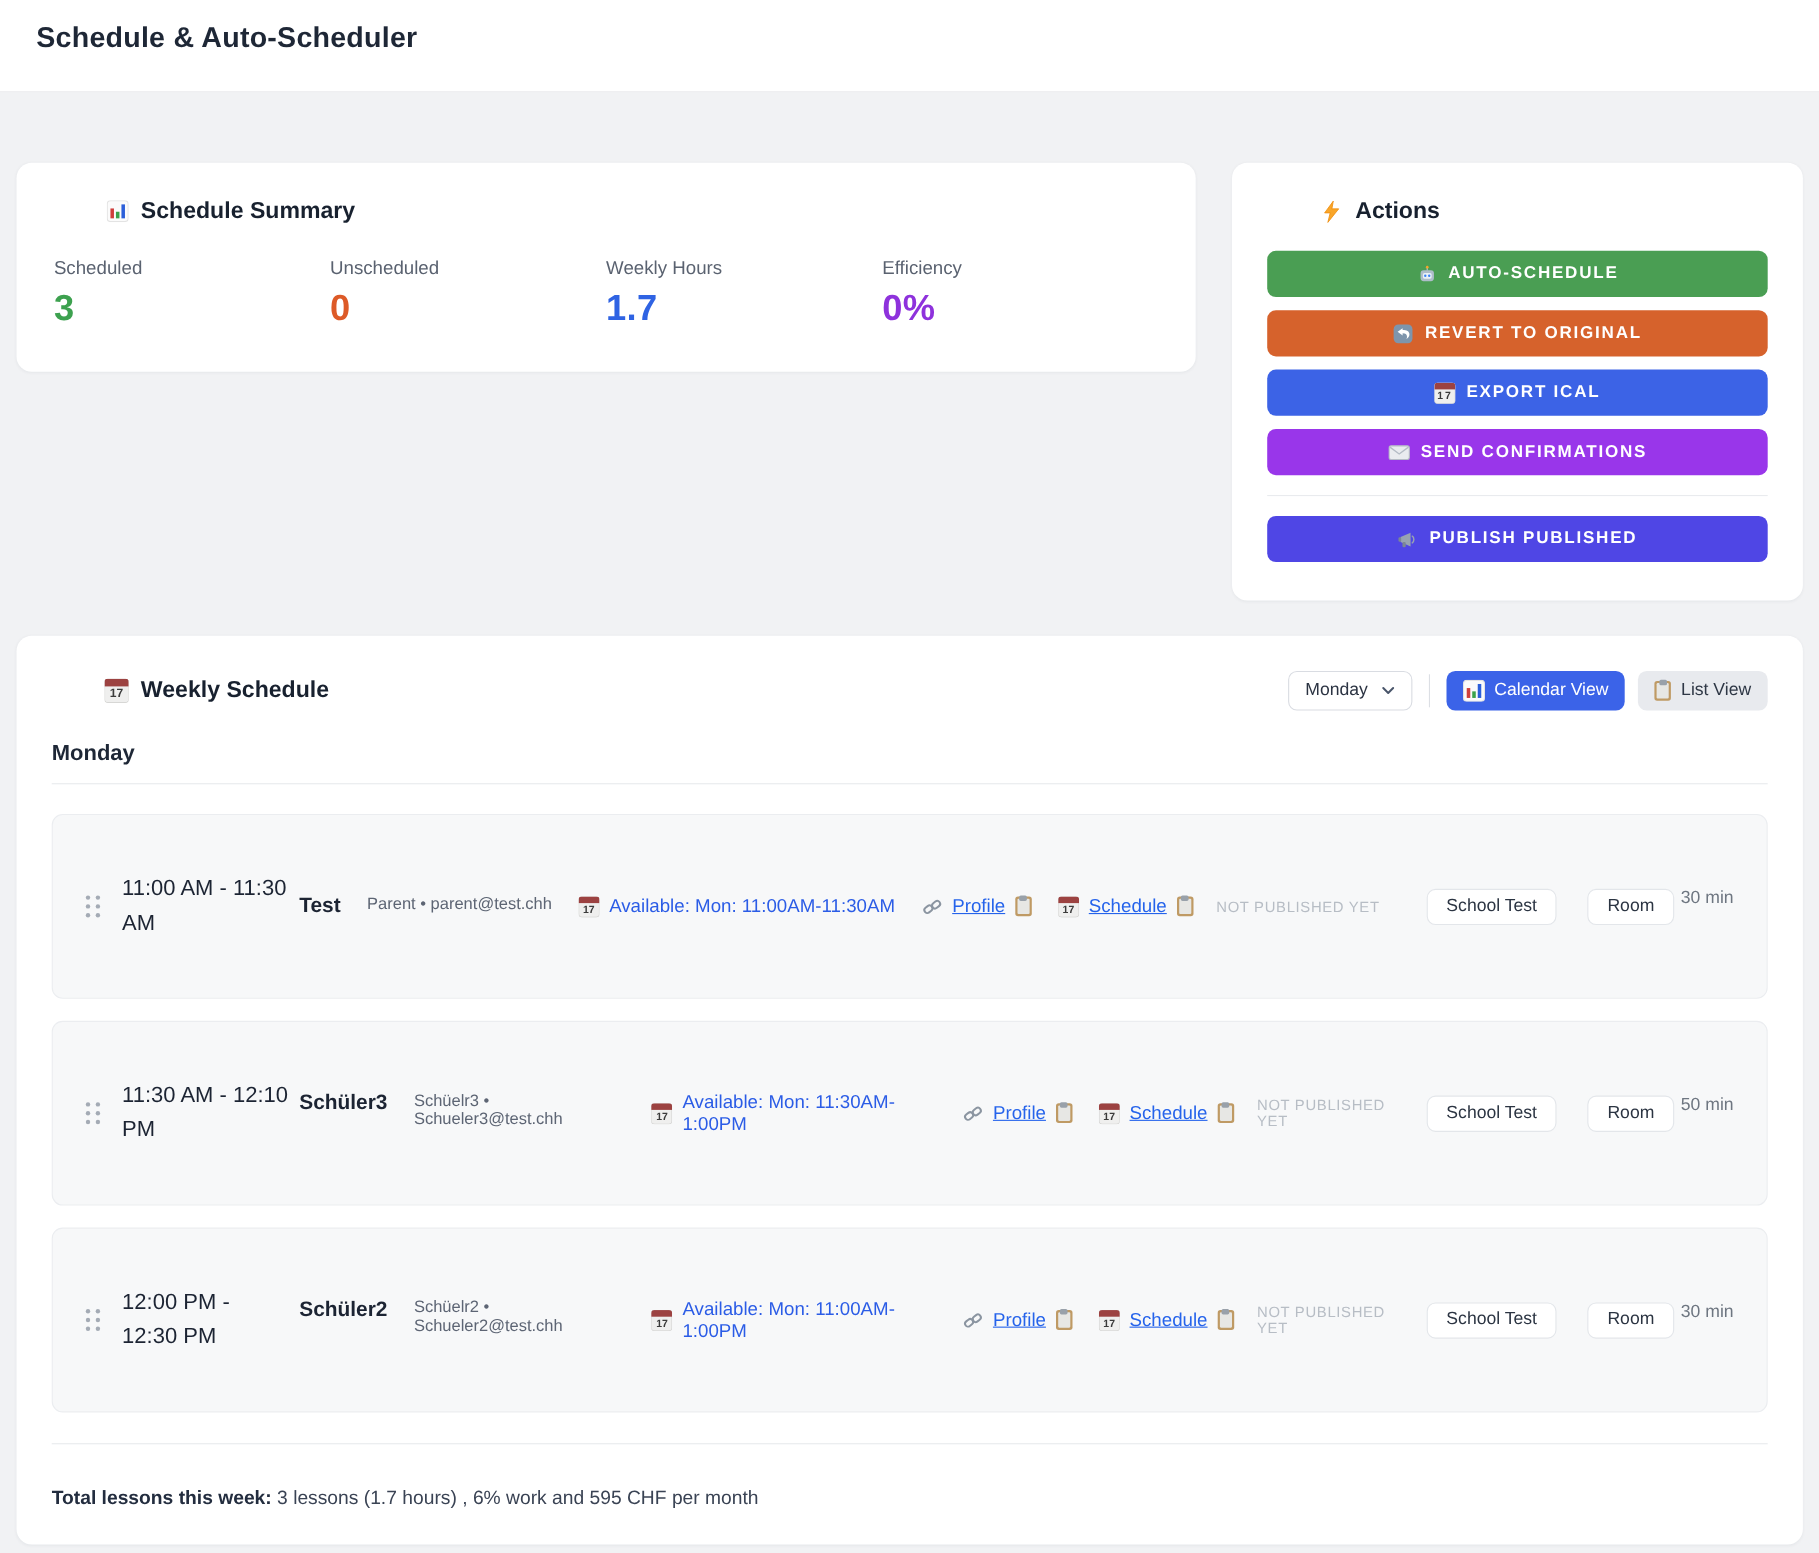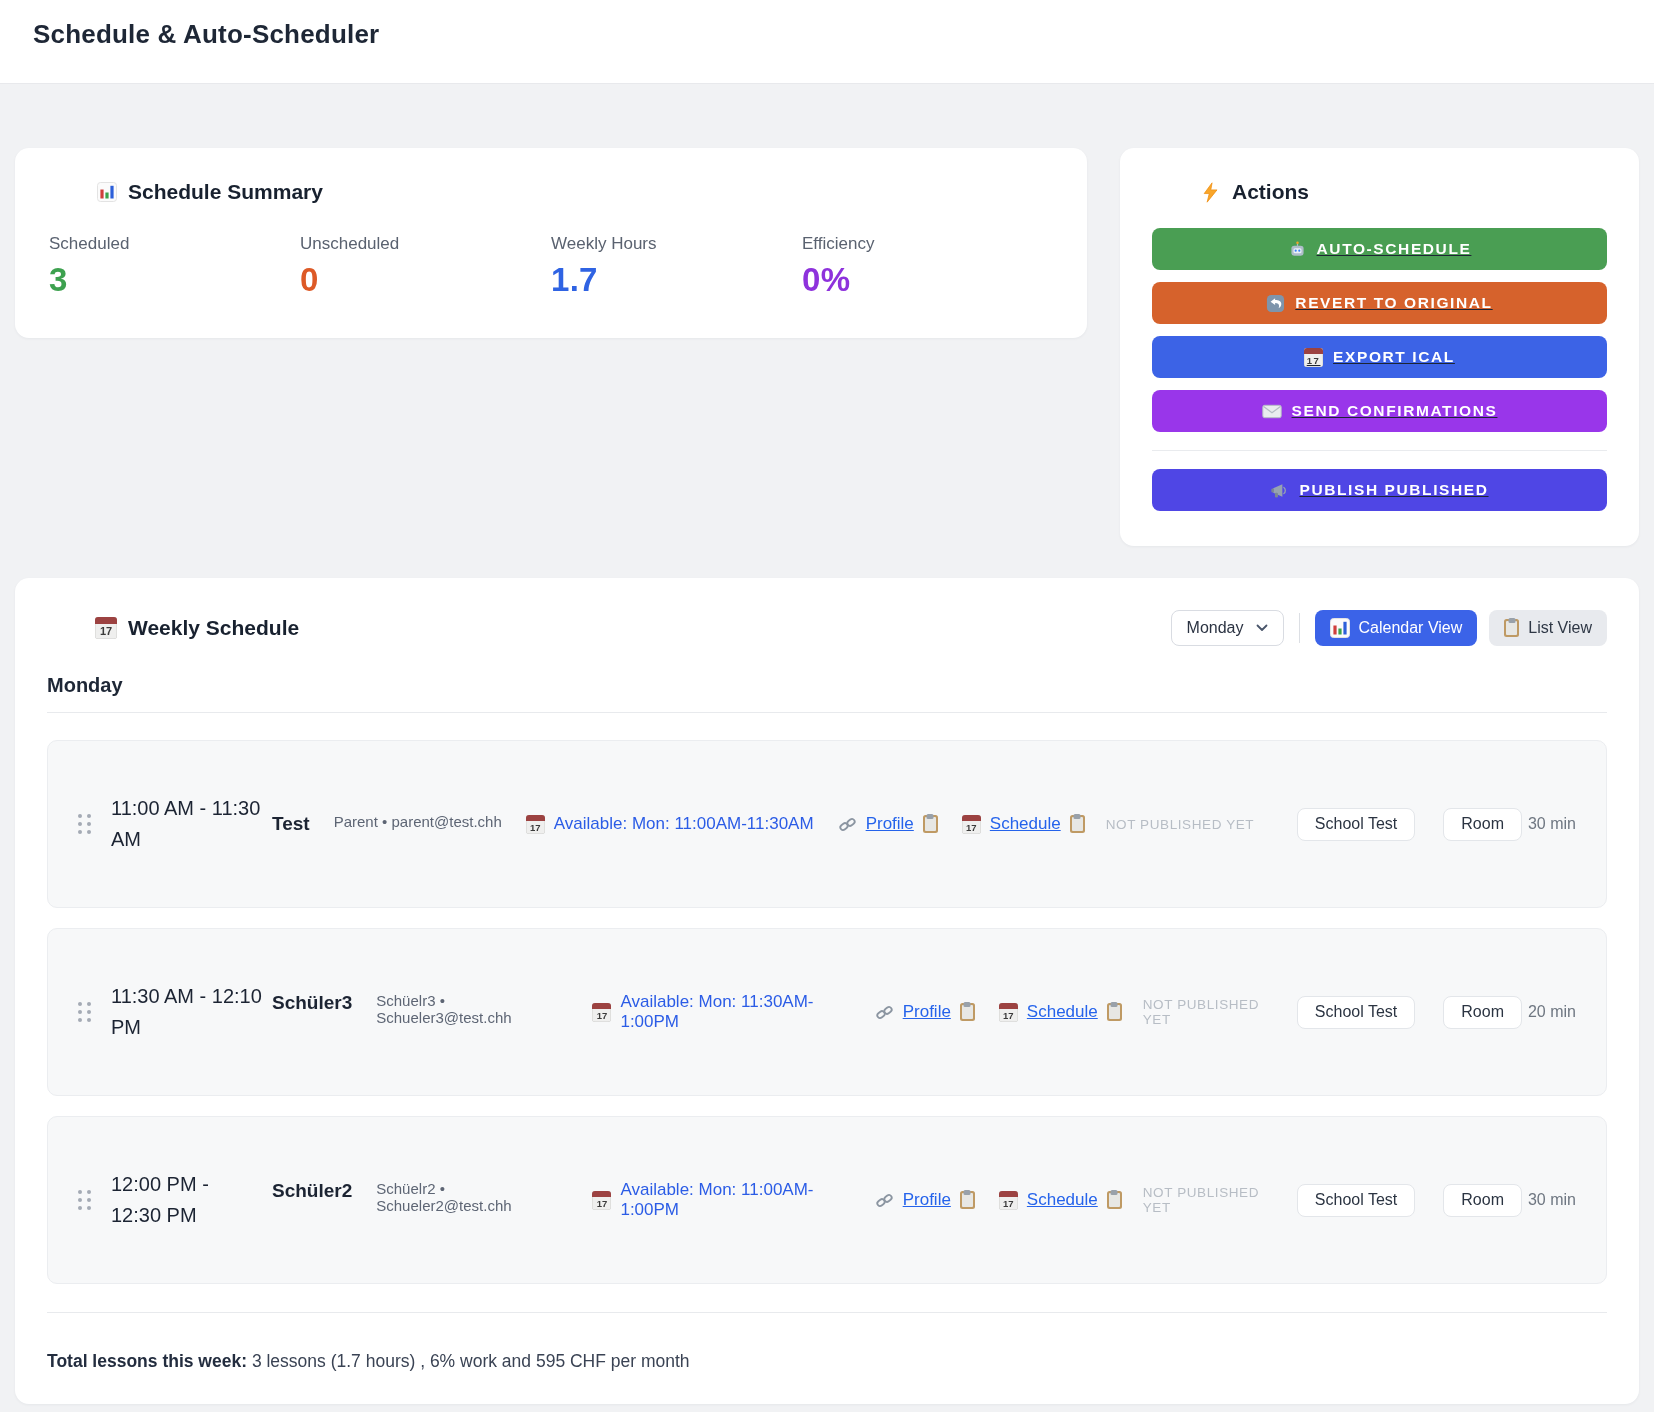--- a/index.html
+++ b/index.html
@@ -33,21 +33,21 @@
   }
 
   
   .summary-card { width:1072px; height:190px; padding:32px 34px; }
   .stats { display:grid; grid-template-columns:repeat(4,1fr); margin-top:30px; }
   .stat-label { font-size:17px; color:#5a6270; }
   .stat-value { font-size:33px; font-weight:600; margin-top:7px; letter-spacing:.3px; }
 
   
   .actions-card { flex:1; padding:32px; min-height:398px; }
-  .actions-list { margin-top:24px; display:flex; flex-direction:column; gap:12px;text-decoration:underline; }
+  .actions-list { margin-top:24px; display:flex; flex-direction:column; gap:12px; }
   .action-btn {
     height:42px; border:none; border-radius:8px; cursor:pointer;
     display:flex; align-items:center; justify-content:center; gap:10px;
     color:#fff; font-family:inherit; font-size:15.5px; font-weight:700; letter-spacing:1.6px;
     width:100%;
   }
   .actions-divider { height:1px; background:#e9ebee; margin:6px 0; }
 
   
   .weekly-card { margin-top:32px; padding:32px; min-height:818px; }
@@ -84,21 +84,21 @@
   .lesson-time { width:152px; flex:none; font-size:20px; color:#1c2433; line-height:1.55; margin-right:9px; }
   .lesson-details { display:flex; flex-direction:row; gap:24px; }
   .lesson-name { font-size:19px; font-weight:700; color:#1c2433; }
   .lesson-sub { font-size:15px; color:#5d6574; }
   .row { display:flex; align-items:center; gap:9px; }
   .avail-text { font-size:17px; color:#2b5ce6; }
   .lnk { font-size:17px; color:#2563eb; text-decoration:underline; cursor:pointer; }
   .status {
     margin-left:12px; font-size:13.5px; color:#b7bdc5; letter-spacing:.6px;
   }
-  .lesson-right { margin-left:auto; display:flex; align-items:center; flex:none;padding-left:28px; }
+  .lesson-right { margin-left:auto; display:flex; align-items:flex-start; flex:none;padding-left:28px; }
   .pill {
     height:33px; background:#fff; border:1px solid #e3e6ea; border-radius:8px;
     padding:0 17px; font-family:inherit; font-size:16px; color:#2b3442; cursor:pointer;
     display:flex; align-items:center;
   }
   .pill + .pill { margin-left:28px; }
   .duration { margin-left:6px; font-size:16px; color:#6e7681; }
 
   .total-line { margin-top:38px; font-size:17.5px; color:#3a4354; }
   .total-line b { color:#232d3f; font-weight:700; }
@@ -362,21 +362,21 @@
             <a class="lnk">Schedule</a>
             <span class="clip">
                 <span class="clip-top"></span>
               </span>
             <span class="status">NOT PUBLISHED YET</span>
           </div>
         </div>
         <div class="lesson-right">
           <button class="pill">School Test</button>
           <button class="pill">Room</button>
-          <span class="duration">20 min</span>
+          <span class="duration">50 min</span>
         </div>
       </div>
 
       <div class="lesson">
         <span class="drag">
             <i></i>
             <i></i>
             <i></i>
             <i></i>
             <i></i>

